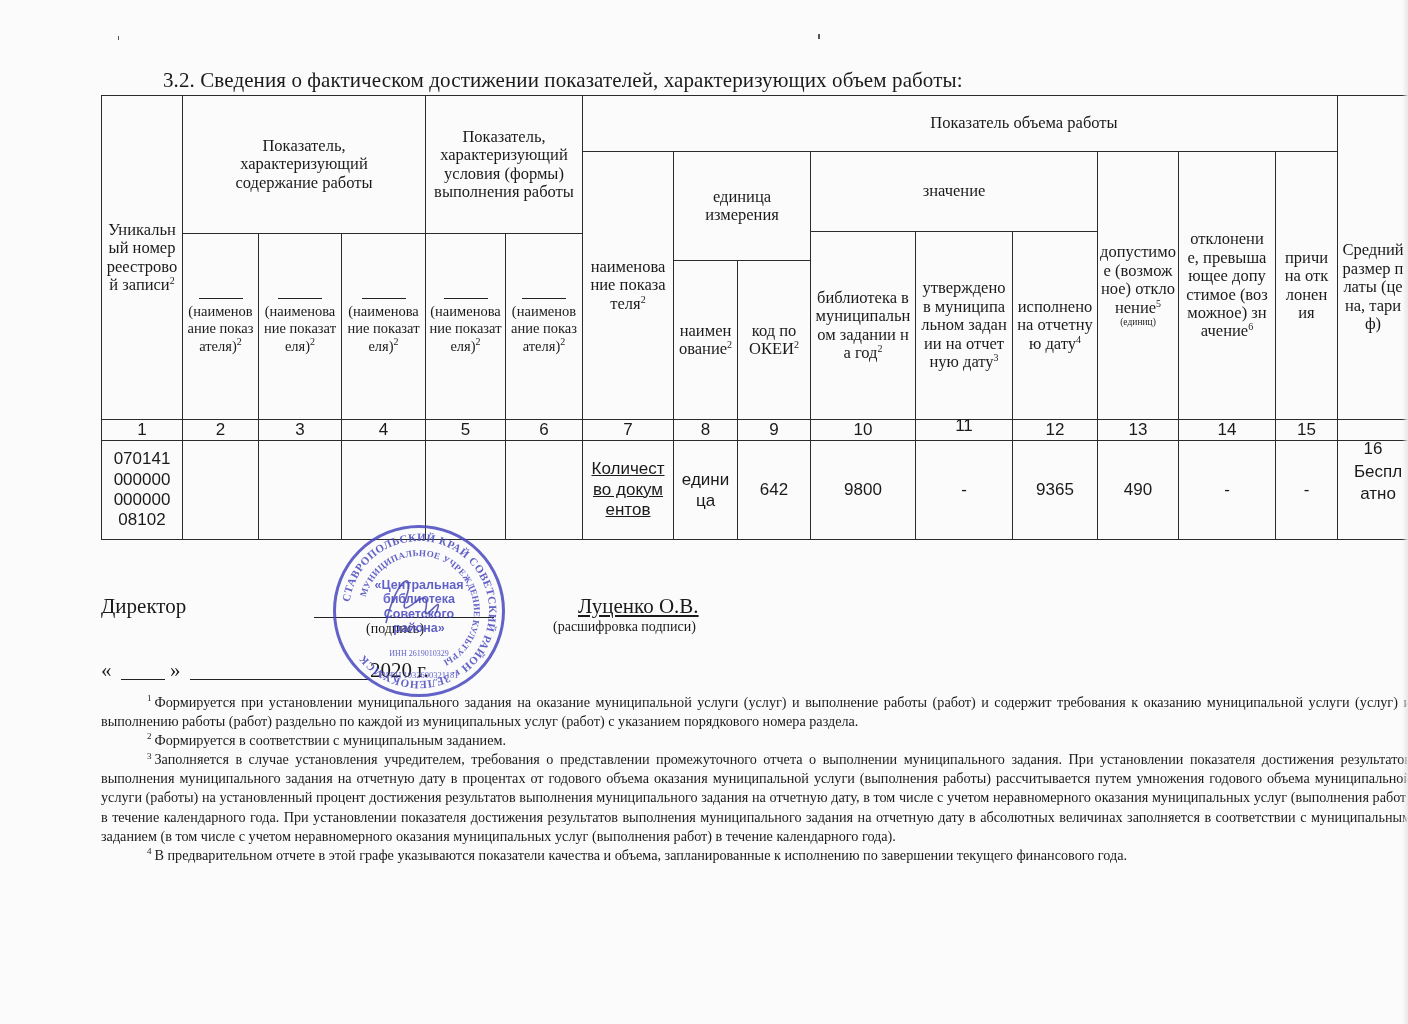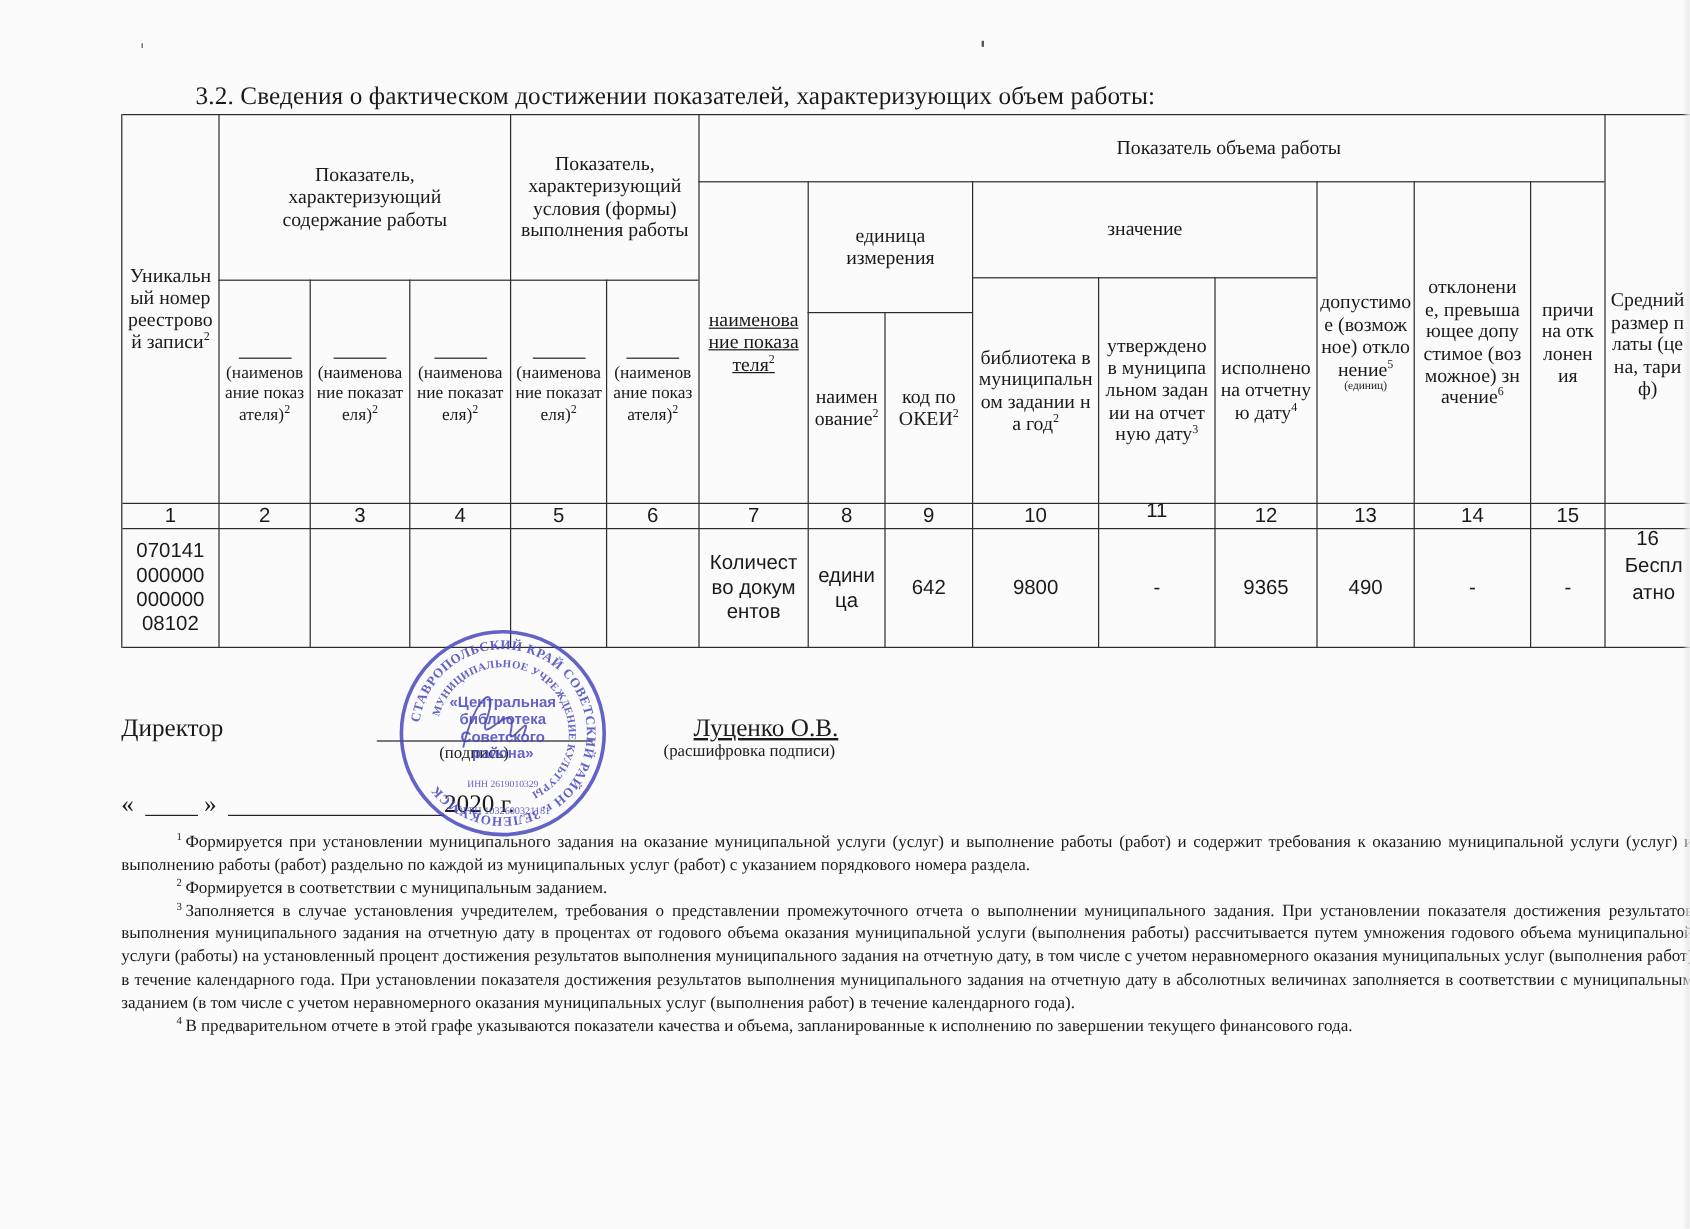--- a/index.html
+++ b/index.html
@@ -121,21 +121,21 @@
   <div class="cell small" style="left:342px;top:234px;width:83px;height:185px;">
     <span style="width:78px;word-break:break-all;"><span class="overbar"></span><span>(наименование показателя)</span><sup>2</sup></span>
   </div>
   <div class="cell small" style="left:426px;top:234px;width:79px;height:185px;">
     <span style="width:74px;word-break:break-all;"><span class="overbar"></span><span>(наименование показателя)</span><sup>2</sup></span>
   </div>
   <div class="cell small" style="left:506px;top:234px;width:76px;height:185px;">
     <span style="width:70px;word-break:break-all;"><span class="overbar"></span><span>(наименование показателя)</span><sup>2</sup></span>
   </div>
 
-  <div class="cell" style="left:583px;top:152px;width:90px;height:267px;text-decoration:underline;">
+  <div class="cell" style="left:583px;top:152px;width:90px;height:267px;">
     <span style="width:76px;word-break:break-all;"><span>наименование показателя</span><sup>2</sup></span>
   </div>
   <div class="cell" style="left:674px;top:152px;width:136px;height:108px;">
     <span style="width:100px;">единица измерения</span>
   </div>
   <div class="cell" style="left:674px;top:261px;width:63px;height:158px;">
     <span style="width:56px;word-break:break-all;"><span>наименование</span><sup>2</sup></span>
   </div>
   <div class="cell" style="left:738px;top:261px;width:72px;height:158px;">
     <span style="width:70px;"><span>код по ОКЕИ</span><sup>2</sup></span>
@@ -184,21 +184,21 @@
 
   <div class="cell data" style="left:102px;top:441px;width:80px;height:98px;">
     <span style="line-height:1.2;">
       <span style="display:block;">070141</span>
       <span style="display:block;">000000</span>
       <span style="display:block;">000000</span>
       <span style="display:block;">08102</span>
     </span>
   </div>
   <div class="cell data" style="left:583px;top:441px;width:90px;height:98px;">
-    <span style="width:74px;word-break:break-all;line-height:1.2;">Количество документов</span>
+    <span style="width:74px;word-break:break-all;line-height:1.2;text-decoration:underline;">Количество документов</span>
   </div>
   <div class="cell data" style="left:674px;top:441px;width:63px;height:98px;">
     <span style="width:52px;word-break:break-all;line-height:1.25;">единица</span>
   </div>
   <div class="cell data" style="left:738px;top:441px;width:72px;height:98px;">642</div>
   <div class="cell data" style="left:811px;top:441px;width:104px;height:98px;">9800</div>
   <div class="cell data" style="left:916px;top:441px;width:96px;height:98px;">-</div>
   <div class="cell data" style="left:1013px;top:441px;width:84px;height:98px;">9365</div>
   <div class="cell data" style="left:1098px;top:441px;width:80px;height:98px;">490</div>
   <div class="cell data" style="left:1179px;top:441px;width:96px;height:98px;">-</div>

